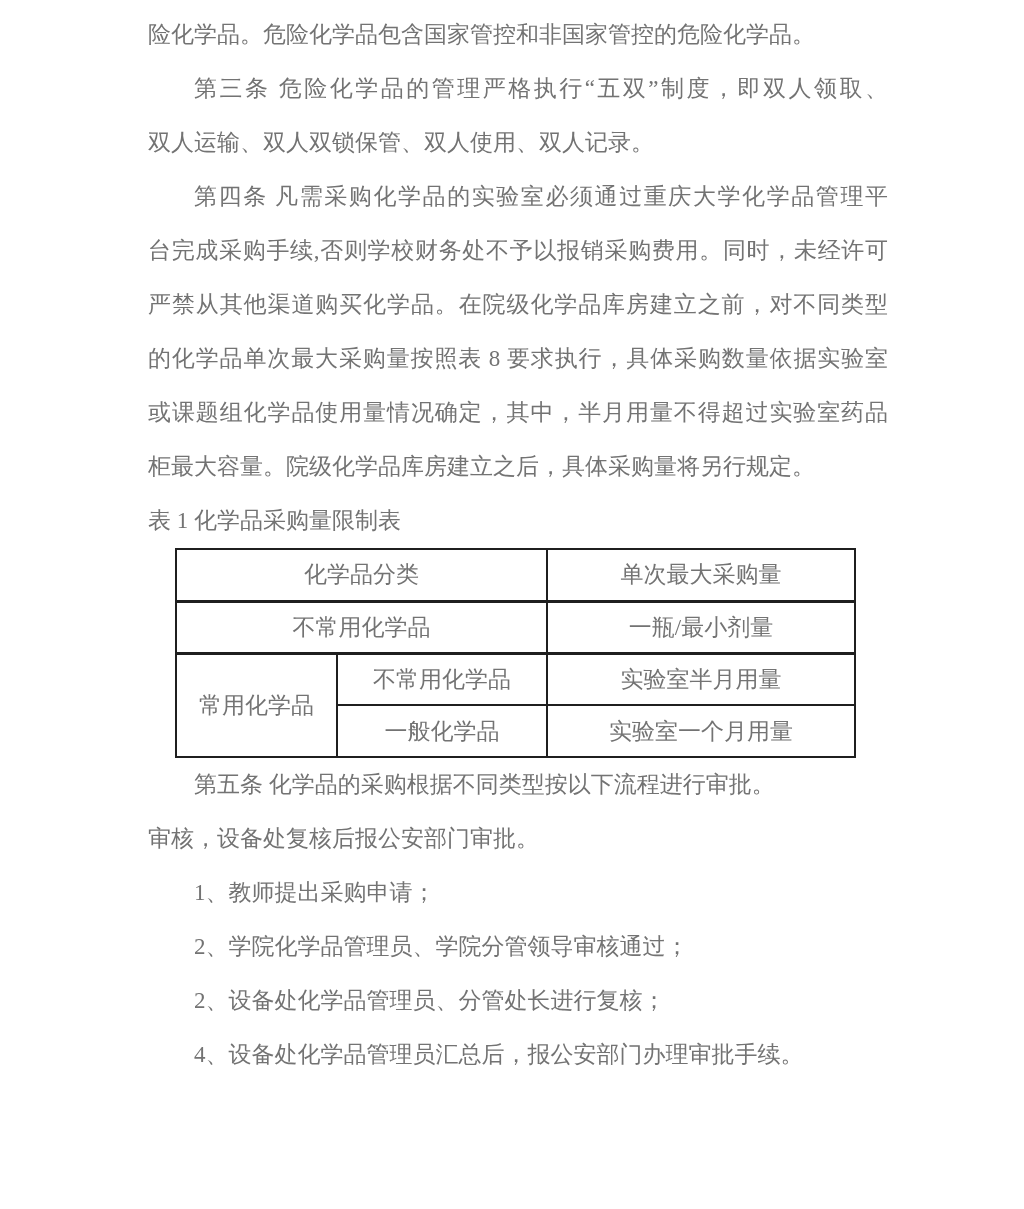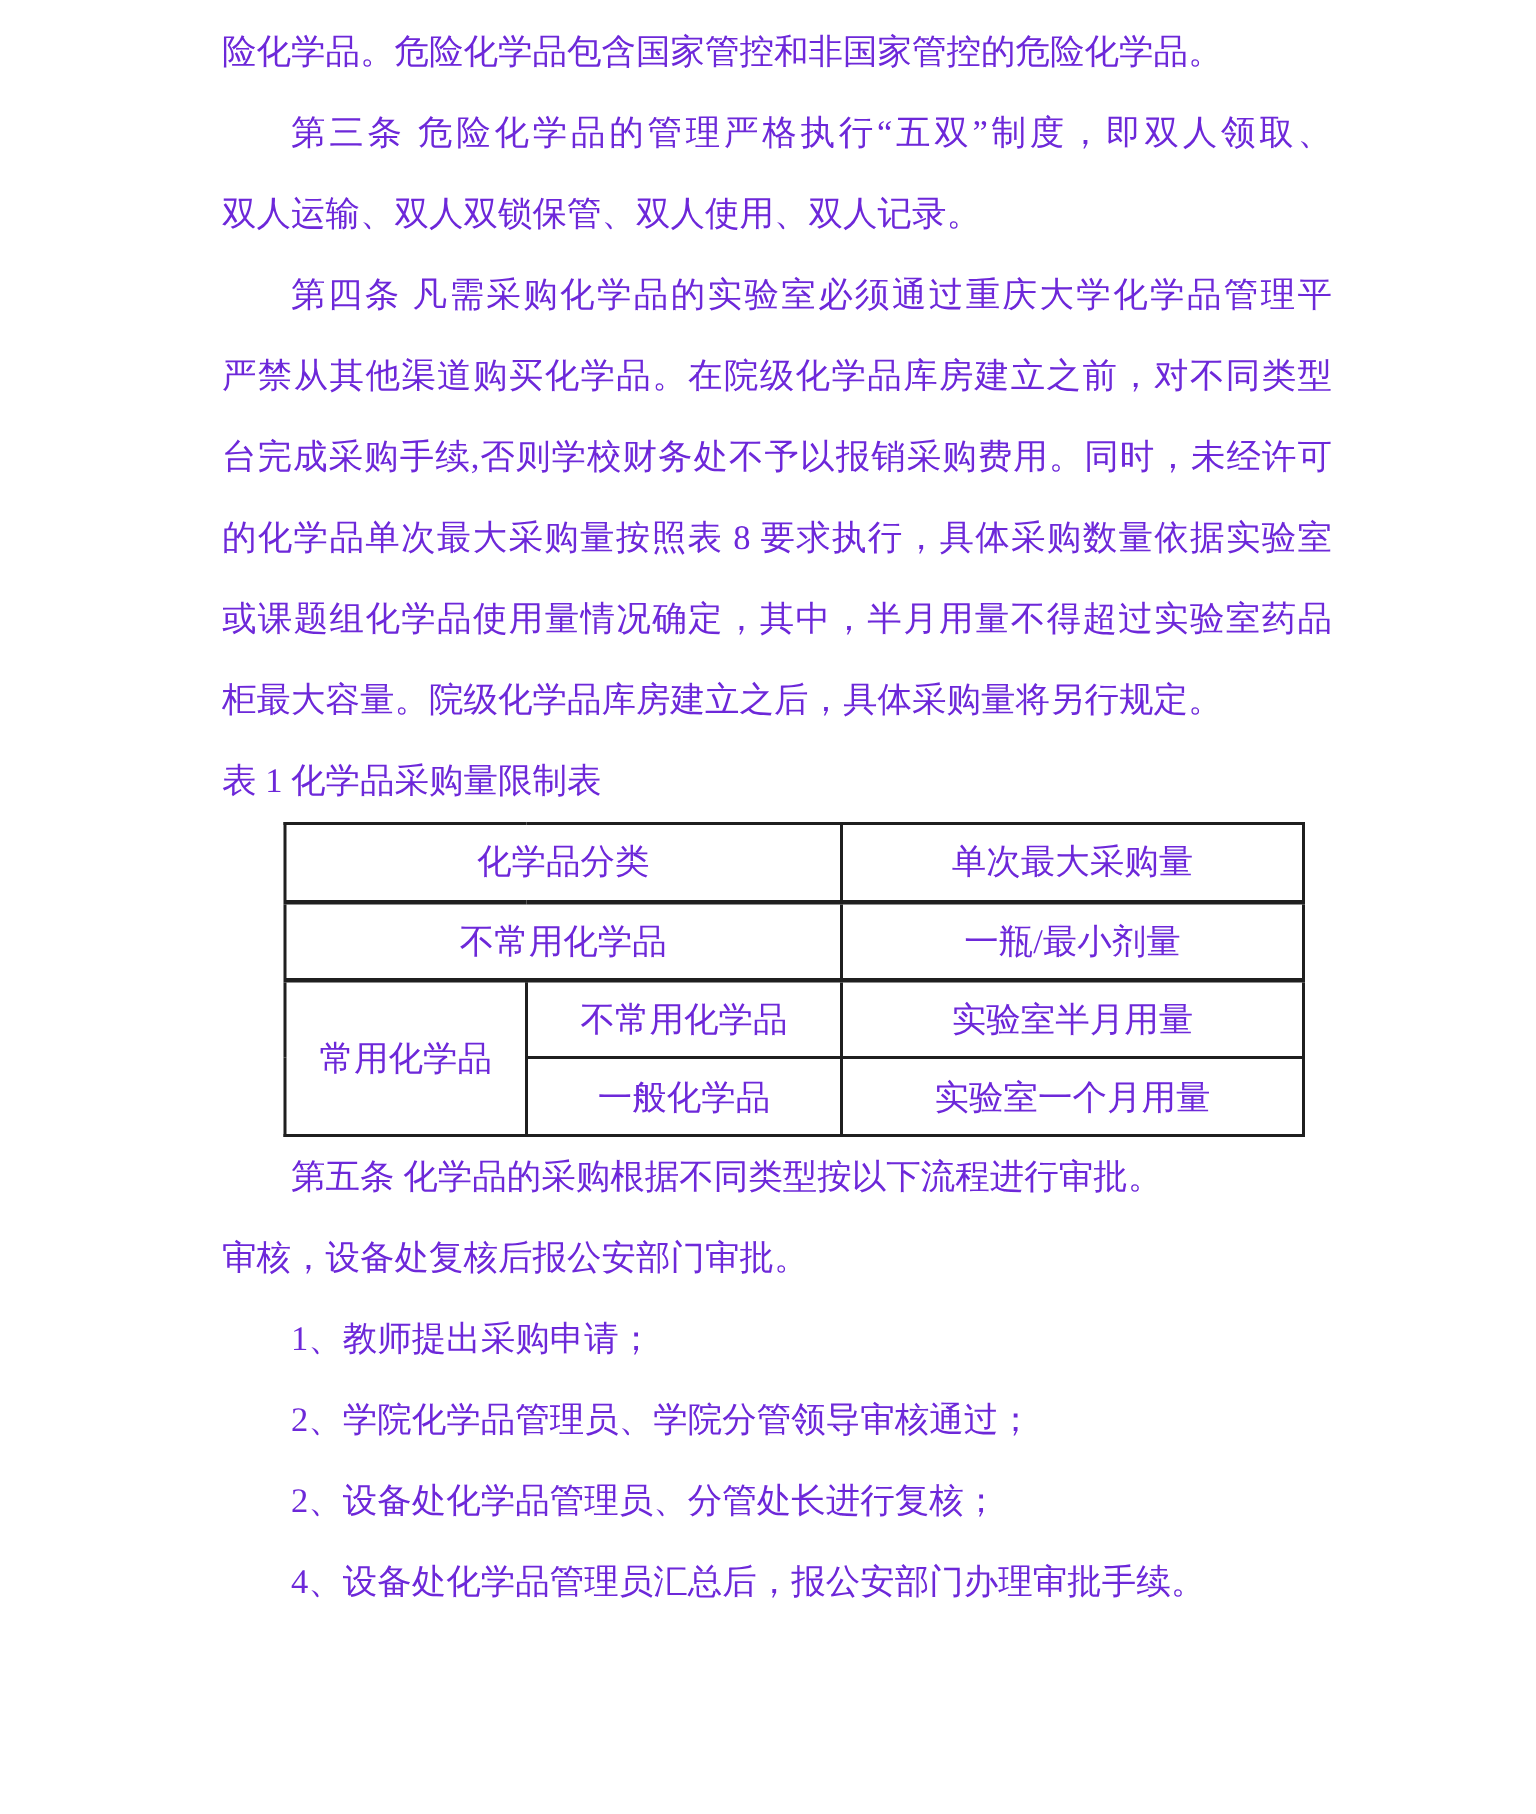--- a/index.html
+++ b/index.html
@@ -2,21 +2,21 @@
 <html><head>
 <meta charset="utf-8">
 <style>
   * { margin: 0; padding: 0; box-sizing: border-box; }
   html, body { background: #ffffff; }
   .page {
     position: relative;
     width: 1024px;
     height: 1209px;
     background: #ffffff;
-    color: #6d28d9;
+    color: #737373;
     font-family: "Liberation Serif", "DejaVu Serif", serif;
     overflow: hidden;
   }
   .doc-body {
     width: 740px;
     margin-left: 148px;
     padding-top: 8px;
   }
   .line {
     font-size: 23px;
@@ -40,21 +40,21 @@
   .caption {
     font-size: 23px;
     height: 54px;
     line-height: 54px;
     text-align: left;
   }
   table.limits {
     border-collapse: collapse;
     table-layout: fixed;
     width: 679px;
-    margin-left: 41px;
+    margin-left: 27px;
   }
   table.limits td {
     border: 2px solid #1f1f1f;
     height: 52px;
     text-align: center;
     vertical-align: middle;
     font-size: 23px;
     padding: 0;
   }
   table.limits tr.hdr-row td,
@@ -68,22 +68,22 @@
 <div class="page">
   <div class="doc-body">
 
     <div class="line">险化学品。危险化学品包含国家管控和非国家管控的危险化学品。</div>
 
     <div class="line indent fill">第三条 危险化学品的管理严格执行“五双”制度，即双人领取、</div>
     <div class="line">双人运输、双人双锁保管、双人使用、双人记录。</div>
 
 
     <div class="line indent fill">第四条 凡需采购化学品的实验室必须通过重庆大学化学品管理平</div>
+    <div class="line fill">台完成采购手续,否则学校财务处不予以报销采购费用。同时，未经许可</div>
     <div class="line fill">严禁从其他渠道购买化学品。在院级化学品库房建立之前，对不同类型</div>
-    <div class="line fill">台完成采购手续,否则学校财务处不予以报销采购费用。同时，未经许可</div>
     <div class="line fill">的化学品单次最大采购量按照表 8 要求执行，具体采购数量依据实验室</div>
     <div class="line fill">或课题组化学品使用量情况确定，其中，半月用量不得超过实验室药品</div>
     <div class="line">柜最大容量。院级化学品库房建立之后，具体采购量将另行规定。</div>
 
     <div class="caption">表 1 化学品采购量限制表</div>
 
     <table class="limits">
       <colgroup>
         <col style="width:161px">
         <col style="width:210px">

